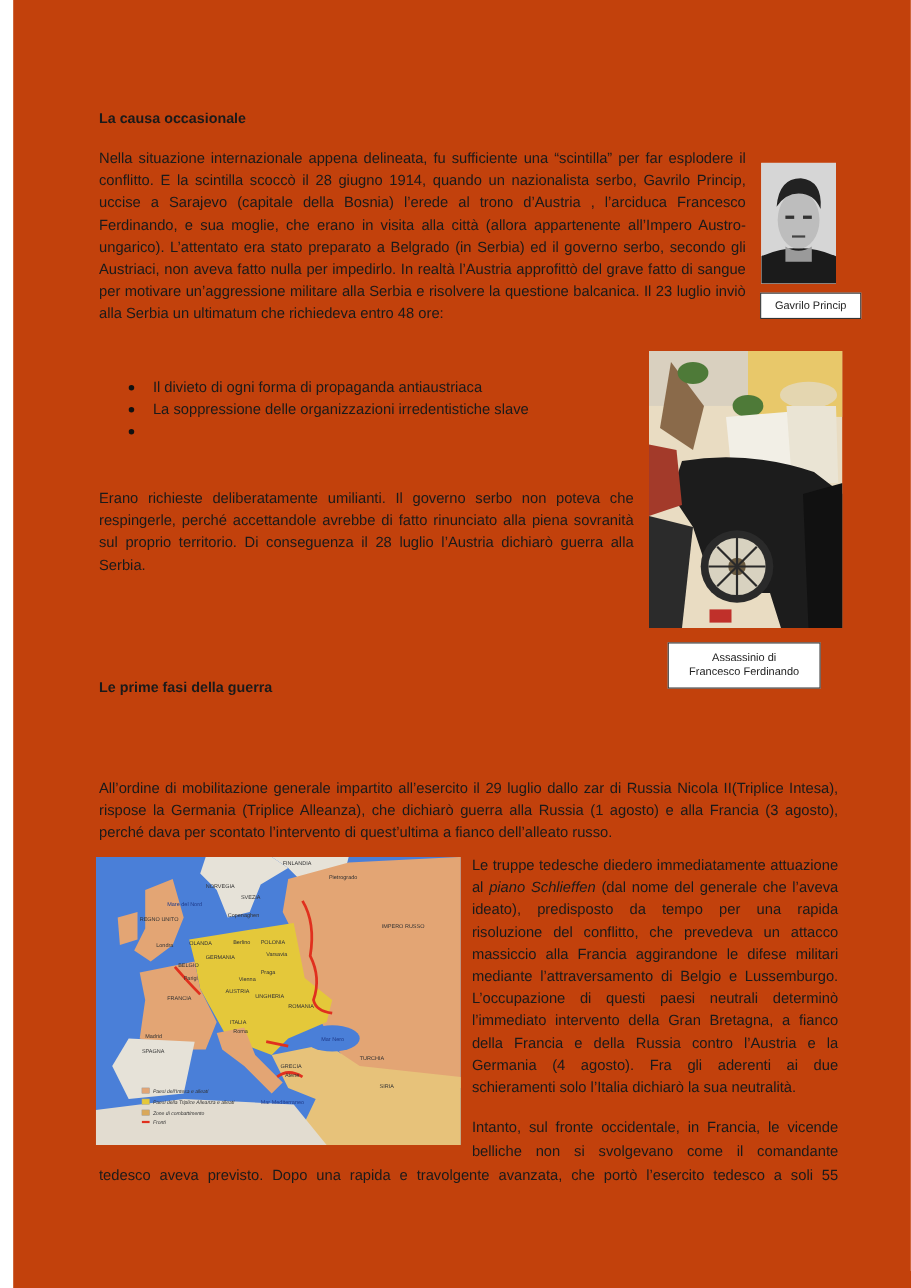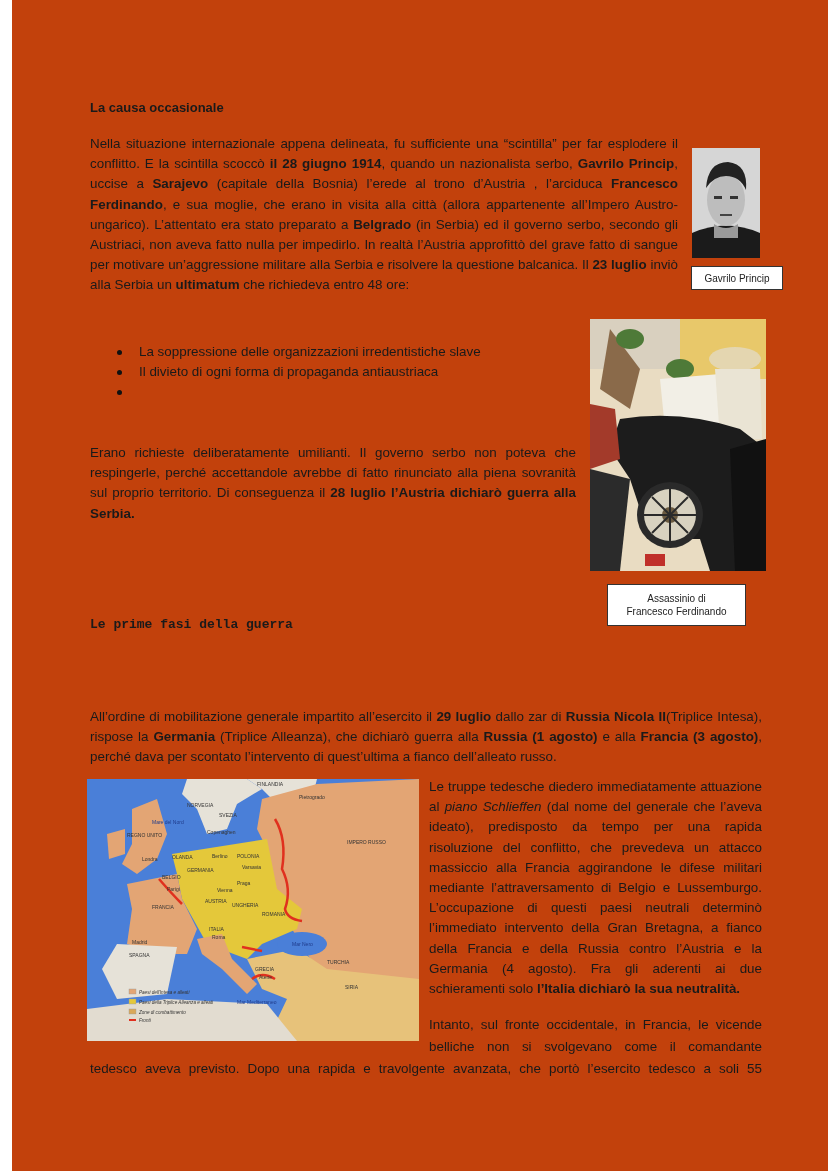--- a/index.html
+++ b/index.html
@@ -1,20 +1,20 @@
 <!DOCTYPE html>
 <html><head>
 <meta charset="utf-8">
 <style>
   html, body { margin:0; padding:0; background:#ffffff; }
   body { width:828px; height:1171px; position:relative; overflow:hidden;
          font-family:"Liberation Sans", sans-serif; color:#1a1a1a; }
   .page { position:absolute; left:12px; top:0; width:828px; height:1171px; background:#c2410c; }
   .txt { position:absolute; font-size:13.4px; line-height:20.2px; text-align:justify; }
-  .txt b { font-weight:bold; }
+  .txt b { font-weight:normal; }
   .h { position:absolute; font-size:13px; font-weight:bold; }
   .just-line { text-align:justify; text-align-last:justify; }
   ul.bul { position:absolute; margin:0; padding:0; list-style:none; font-size:13.4px; line-height:20.2px; }
   ul.bul li { position:relative; padding-left:49px; text-align:justify; }
   ul.bul li .dot { position:absolute; left:27px; top:8px; width:5px; height:5px; background:#111; border-radius:50%; }
   .caption { position:absolute; border:1px solid #333; background:#fff; font-size:10px; line-height:13px; text-align:center; color:#222; display:flex; align-items:center; justify-content:center; }
   .photo { position:absolute; overflow:hidden; }
 </style>
 </head>
 <body>
@@ -35,22 +35,22 @@
       <rect x="38" y="48" width="8" height="3" fill="#333"></rect>
       <rect x="28" y="66" width="12" height="2" fill="#444"></rect>
       <path d="M22 76 Q34 84 46 76 L46 90 L22 90Z" fill="#9a9a9a"></path>
     </svg>
   </div>
   <div class="caption" style="left:679px; top:266px; width:90px; height:22px;">
     <span>Gavrilo Princip</span>
   </div>
 
   <ul class="bul" id="s1bullets" style="left:78px; top:342px; width:486px;">
+      <li><span class="dot"></span><span>Il divieto di ogni forma di propaganda antiaustriaca</span></li>
       <li><span class="dot"></span><span>La soppressione delle organizzazioni irredentistiche slave</span></li>
-      <li><span class="dot"></span><span>Il divieto di ogni forma di propaganda antiaustriaca</span></li>
       <li><span class="dot"></span></li>
     </ul>
 
   <div class="txt" id="s1p2" style="left:78px; top:443px; width:486px;"><span>Erano richieste deliberatamente umilianti. Il governo serbo non poteva che respingerle, perché accettandole avrebbe di fatto rinunciato alla piena sovranità sul proprio territorio. Di conseguenza il </span><b>28 luglio l’Austria dichiarò guerra alla Serbia.</b></div>
 
   <div class="photo" style="left:578px; top:319px; width:176px; height:252px;">
     <svg width="176" height="252" viewBox="0 0 176 252">
       <rect width="176" height="252" fill="#e9dcc2"></rect>
       <rect x="90" y="0" width="86" height="60" fill="#e8c86a"></rect>
       <rect x="0" y="0" width="90" height="50" fill="#d9d0bf"></rect>
@@ -76,21 +76,21 @@
       <path d="M140 130 L176 120 L176 252 L145 252Z" fill="#111"></path>
     </svg>
   </div>
   <div class="caption" style="left:595px; top:584px; width:137px; height:40px;text-align:center;">
     <div>
       <div>Assassinio di</div>
       <div>Francesco Ferdinando</div>
     </div>
   </div>
 
-  <div class="h" style="left:78px; top:617px;font-family:Liberation Mono, monospace;">Le prime fasi della guerra</div>
+  <div class="h" style="left:78px; top:617px;">Le prime fasi della guerra</div>
 
   <div class="txt" id="s2p2" style="left:78px; top:707px; width:672px;"><span>All’ordine di mobilitazione generale impartito all’esercito il </span><b>29 luglio</b><span> dallo zar di </span><b>Russia Nicola II</b><span>(Triplice Intesa), rispose la </span><b>Germania</b><span> (Triplice Alleanza), che dichiarò guerra alla </span><b>Russia (1 agosto)</b><span> e alla </span><b>Francia (3 agosto)</b><span>, perché dava per scontato l’intervento di quest’ultima a fianco dell’alleato russo.</span></div>
 
   <div class="photo" style="left:75px; top:779px; width:332px; height:262px;">
     <svg width="332" height="262" viewBox="0 0 332 262" font-family="Liberation Sans, sans-serif">
       <rect width="332" height="262" fill="#4a7fd8"></rect>
 
       <path d="M100 0 L160 0 L175 10 L150 25 L140 50 L120 55 L110 30 L95 15Z" fill="#e6e2d8"></path>
       <path d="M160 0 L230 0 L225 20 L190 25 L175 10Z" fill="#e6e2d8"></path>
 

